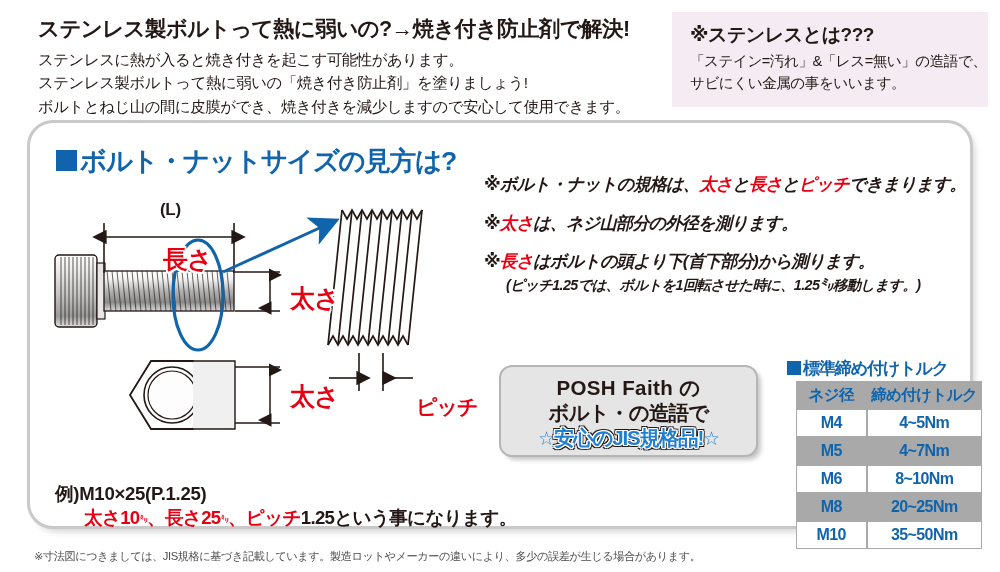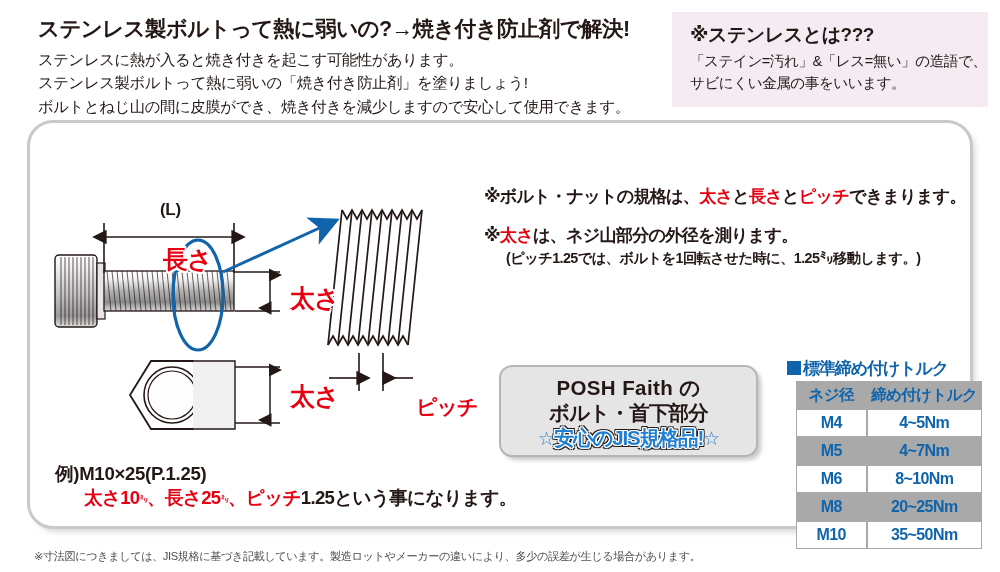--- a/index.html
+++ b/index.html
@@ -57,21 +57,21 @@
     position: absolute; left: 56px; top: 143px;
     font-size: 26.5px; font-weight: bold; color: #1064ab;
     letter-spacing: -1.2px; white-space: nowrap;
   }
   .panel-heading .sq {
     display: inline-block; width: 21px; height: 21px;
     background: #1064ab; vertical-align: -1px; margin-right: 3px;
   }
 
   
-  .bullets { position: absolute; left: 484px; top: 188px; width: 500px; }
+  .bullets { position: absolute; left: 484px; top: 176px; width: 500px; font-style: italic; }
   .bullet {
     font-size: 17.2px; font-weight: bold; color: #231815;
     letter-spacing: -0.85px; white-space: nowrap;
     line-height: 1.0; margin-bottom: 21.5px;
   }
   .bullet .red { color: #e60012; }
   .bullet.sub {
     font-size: 14.3px; letter-spacing: -0.6px;
     margin-left: 22px; margin-top: -14px;
   }
@@ -134,21 +134,21 @@
   table.torque td.c1 { width: 104px; }
   table.torque tr.odd td { background: #ffffff; }
   table.torque tr.even td { background: #a9a9a9; margin-left: 28px; }
 
   
   .example {
     position: absolute; left: 55px; top: 462px; width: 470px;
   }
   .ex-l1 {
     font-size: 18.6px; font-weight: bold; color: #231815;
-    letter-spacing: -0.3px; white-space: nowrap; line-height: 1.28;
+    letter-spacing: -0.3px; white-space: nowrap; line-height: 1.28; margin-top: 20px;
   }
   .ex-l2 {
     font-size: 18.6px; font-weight: bold; color: #e60012;
     letter-spacing: -0.7px; white-space: nowrap; line-height: 1.28;
     margin-left: 29px;
   }
   .ex-l2 .blk { color: #231815; }
 
   
   .footer {
@@ -195,20 +195,23 @@
   <div class="pink-box">
     <div class="pink-title">※ステンレスとは???</div>
     <div class="pink-lines">
       <div class="pink-line">「ステイン=汚れ」&amp;「レス=無い」の造語で、</div>
       <div class="pink-line">サビにくい金属の事をいいます。</div>
     </div>
   </div>
 
   <div class="panel"></div>
 
+  <div class="panel-heading">
+    <span class="sq"></span><span>ボルト・ナットサイズの見方は?</span>
+  </div>
 
   <div class="diagram">
     <svg width="460" height="270" viewBox="0 0 460 270">
       <defs>
         <linearGradient id="gshaft" x1="0" y1="0" x2="0" y2="1">
           <stop offset="0%" stop-color="#ffffff"></stop>
           <stop offset="22%" stop-color="#f2f2f2"></stop>
           <stop offset="50%" stop-color="#b3b3b3"></stop>
           <stop offset="78%" stop-color="#8c8c8c"></stop>
           <stop offset="100%" stop-color="#d9d9d9"></stop>
@@ -334,26 +337,27 @@
     <div class="dlabel-blk" id="lbl-L">(L)</div>
     <div class="dlabel" id="lbl-nagasa">長さ</div>
     <div class="dlabel" id="lbl-futosa1">太さ</div>
     <div class="dlabel" id="lbl-futosa2">太さ</div>
     <div class="dlabel" id="lbl-pitch">ピッチ</div>
   </div>
 
   <div class="bullets">
     <div class="bullet" id="b0"><span class="blk">※ボルト・ナットの規格は、</span><span class="red">太さ</span><span class="blk">と</span><span class="red">長さ</span><span class="blk">と</span><span class="red">ピッチ</span><span class="blk">できまります。</span></div>
     <div class="bullet" id="b1"><span class="blk">※</span><span class="red">太さ</span><span class="blk">は、ネジ山部分の外径を測ります。</span></div>
+    <div class="bullet" id="b2"><span class="blk">※</span><span class="red">長さ</span><span class="blk">はボルトの頭より下(首下部分)から測ります。</span></div>
     <div class="bullet sub" id="bsub"><span>(ピッチ1.25では、ボルトを1回転させた時に、1.25㍉移動します。)</span></div>
   </div>
 
   <div class="posh">
     <div class="posh-l1">POSH Faith の</div>
-    <div class="posh-l2">ボルト・首下部分</div>
+    <div class="posh-l2">ボルト・の造語で</div>
     <div class="posh-l3" id="posh3"><span class="star">☆</span><span>安心のJIS規格品!</span><span class="star">☆</span></div>
   </div>
 
   <div class="torque-title">
     <span class="sq"></span><span>標準締め付けトルク</span>
   </div>
   <table class="torque">
     <thead>
       <tr>
         <th class="c0">ネジ径</th>

